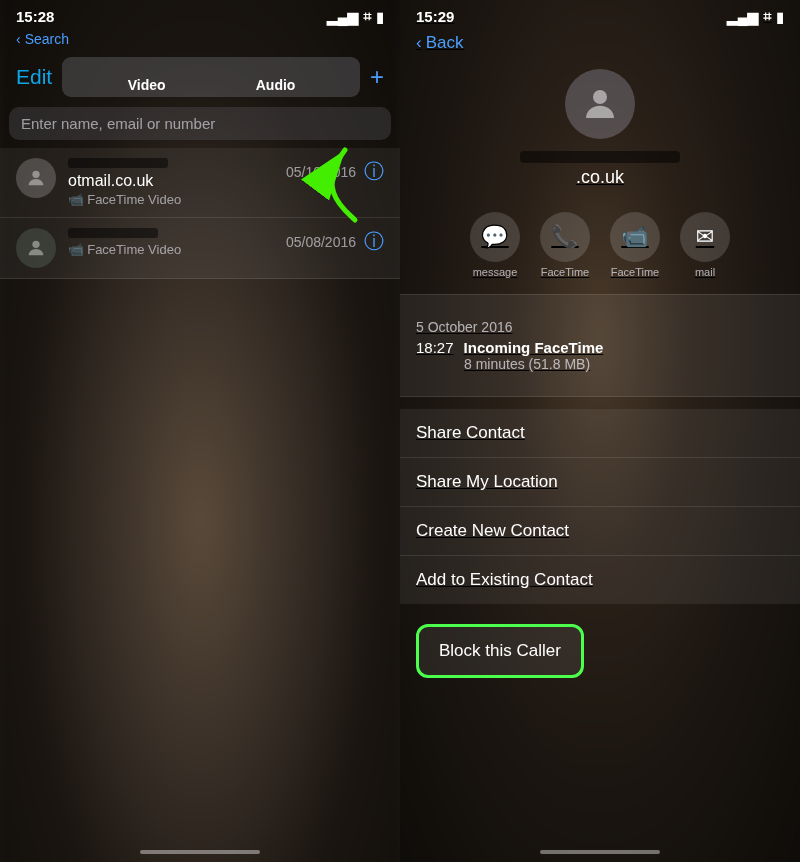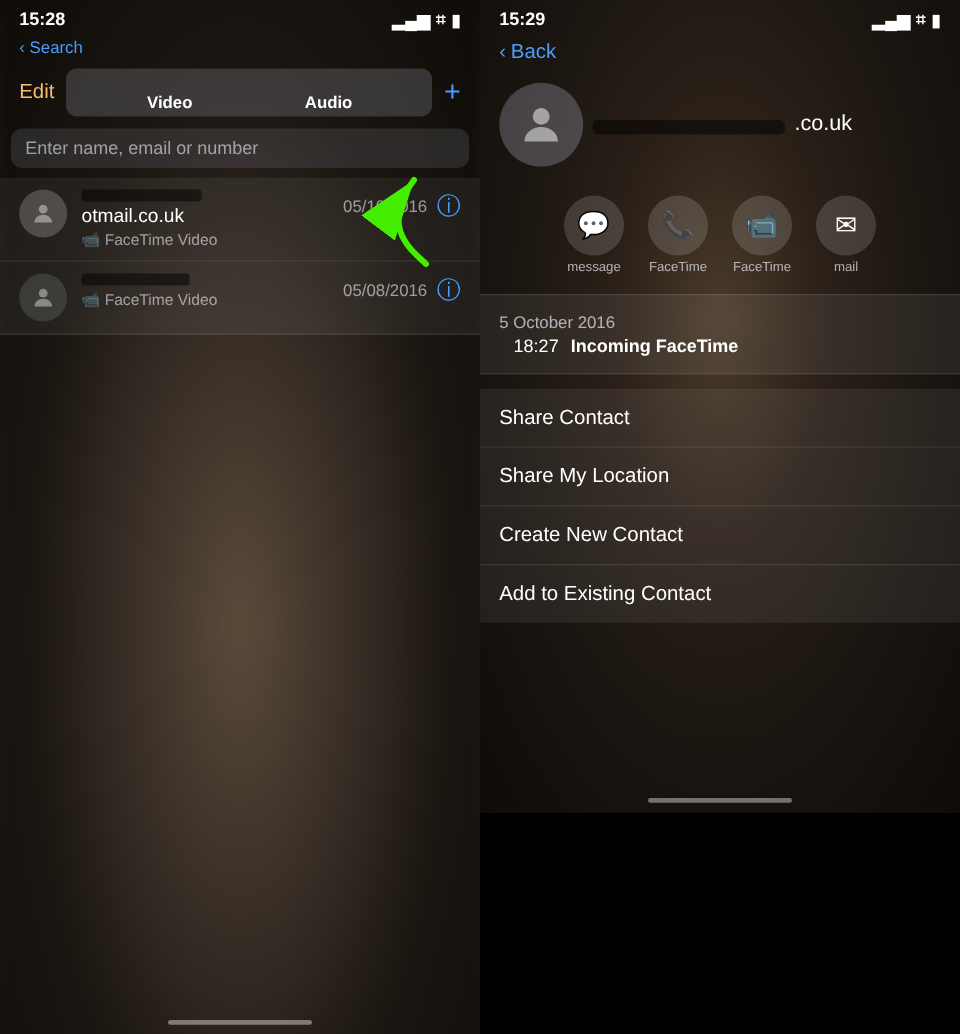--- a/index.html
+++ b/index.html
@@ -68,22 +68,22 @@
     }
 
     .nav-bar {
       display: flex;
       align-items: center;
       padding: 6px 16px;
       gap: 10px;
     }
 
     .nav-bar .edit-btn {
-      color: #fdba74;
-      font-size: 17px;
+      color: #0ea5e9;
+      font-size: 21px;
       background: none;
       border: none;
       cursor: pointer;
     }
 
     .segment-control {
       flex: 1;
       display: flex;
       background: rgba(120,120,128,0.36);
       border-radius: 9px;
@@ -199,24 +199,25 @@
     }
 
     .arrow-svg {
       width: 80px;
       height: 90px;
     }
 
     
     .right-panel {
       width: 400px;
-      height: 677px;
+      height: 862px;
       position: relative;
       overflow: hidden;
       background: #1c1c1e;
+      text-decoration: underline;
     }
 
     .right-bg {
       position: absolute;
       inset: 0;
       background: radial-gradient(ellipse at 50% 40%, #4a3a2a 0%, #2a2018 30%, #1a1510 60%, #0d0b08 100%);
       filter: blur(6px);
       transform: scale(1.05);
     }
 
@@ -247,21 +248,21 @@
       padding: 4px 16px 6px;
       color: #4a9eff;
       font-size: 17px;
       display: flex;
       align-items: center;
       gap: 4px;
     }
 
     .contact-header {
       display: flex;
-      flex-direction: row;
+      flex-direction: column;
       align-items: center;
       padding: 10px 16px 16px;
       gap: 8px;
     }
 
     .contact-avatar {
       width: 70px;
       height: 70px;
       border-radius: 50%;
       background: rgba(180,180,200,0.3);
@@ -307,35 +308,34 @@
     }
 
     .action-btn-label {
       color: rgba(235,235,245,0.7);
       font-size: 11px;
     }
 
     .call-detail-section {
       background: rgba(255,255,255,0.07);
       margin: 4px 0;
-      padding: 14px 16px;
+      padding: 24px 16px;
       border-top: 1px solid rgba(255,255,255,0.1);
       border-bottom: 1px solid rgba(255,255,255,0.1);
     }
 
     .call-detail-date {
       color: rgba(235,235,245,0.7);
       font-size: 14px;
       margin-bottom: 4px;
     }
 
     .call-detail-time {
       color: #fff;
       font-size: 15px;
-      margin-left: 12px;
     }
 
     .call-detail-type {
       color: #fff;
       font-size: 15px;
       font-weight: 600;
       display: inline;
     }
 
     .call-detail-size {
@@ -532,25 +532,29 @@
         <span class="action-btn-label">mail</span>
       </div>
     </div>
 
     <div class="call-detail-section">
       <div class="call-detail-date">5 October 2016</div>
       <div style="display:flex; align-items:baseline; gap:10px;">
         <span class="call-detail-time">18:27</span>
         <span class="call-detail-type">Incoming FaceTime</span>
       </div>
+      <div class="call-detail-size">8 minutes (51.8 MB)</div>
     </div>
 
     <div class="menu-list">
       <div class="menu-item">Share Contact</div>
       <div class="menu-item">Share My Location</div>
       <div class="menu-item">Create New Contact</div>
       <div class="menu-item">Add to Existing Contact</div>
     </div>
 
+    <div class="block-section">
+      <div class="block-btn">Block this Caller</div>
+    </div>
 
     <div class="home-indicator"></div>
   </div>
 </div>
 
 </body></html>

